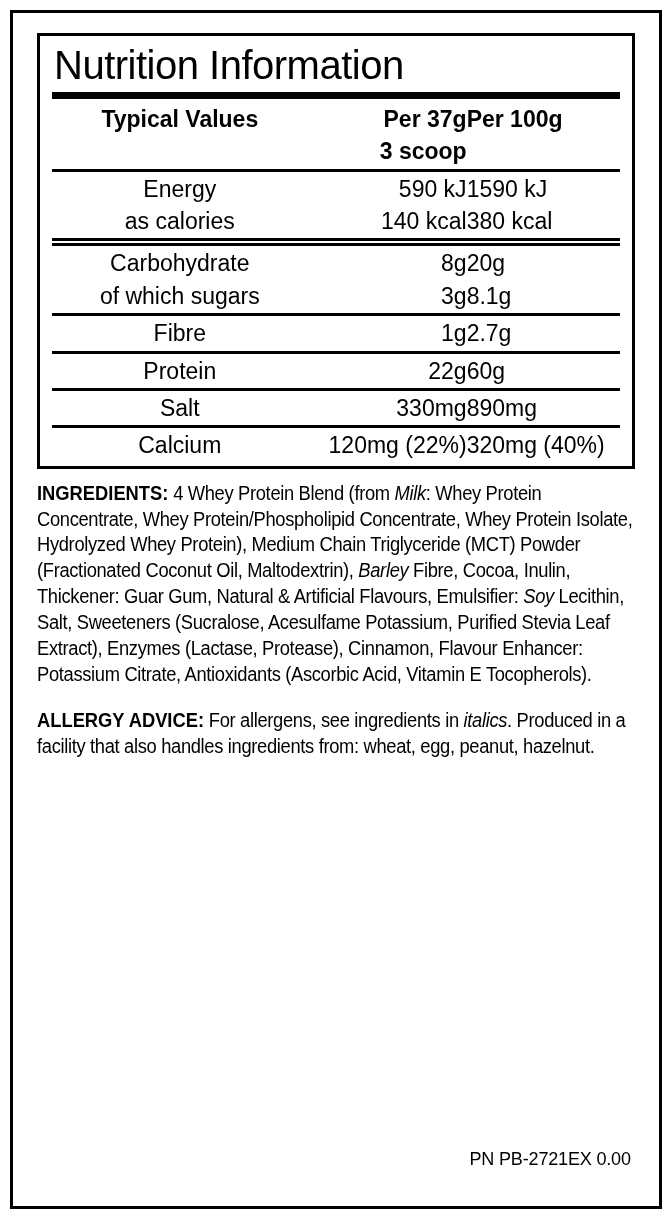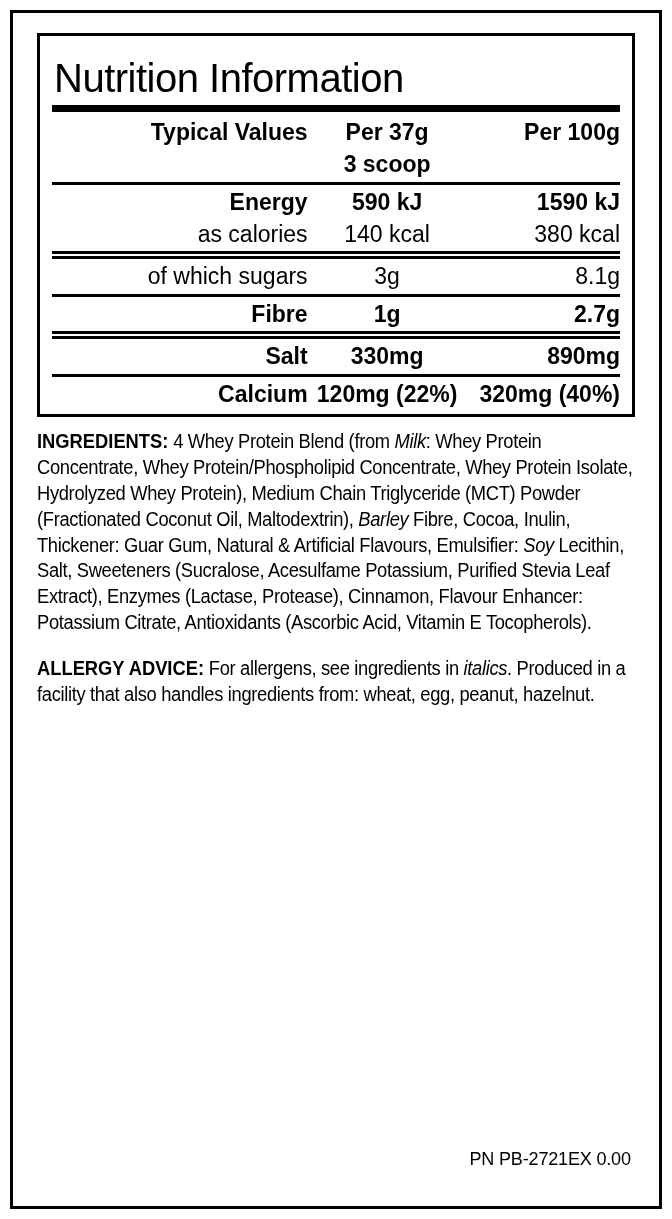--- a/index.html
+++ b/index.html
@@ -36,42 +36,41 @@
     border: 3px solid #000;
     box-sizing: border-box;
     padding: 6px 12px 4px 12px;
   }
   .nutri-title {
     font-size: 40px;
     font-weight: 400;
     line-height: 1.05;
     letter-spacing: -0.5px;
     padding: 2px 0 6px 2px;
-    margin-top: 13px;
   }
   .rule-thick {
     height: 7px;
     background: #000;
     margin: 0 0 4px 0;
   }
   table.nutri {
     width: 100%;
     border-collapse: collapse;
     table-layout: fixed;
   }
   table.nutri td {
     padding: 1px 0 1px 0;
     vertical-align: bottom;
     font-size: 23px;
     line-height: 1.32;
   }
-  td.c1 { width: 45%; text-align: right; padding-left: 2px; }
-  td.c2 { width: 28%; text-align: center; }
-  td.c3 { width: 27%; text-align: right; padding-right: 2px; }
-  .bold { font-weight: bold; }
+  td.c1 { width: 45%; text-align: center; padding-left: 2px; }
+  td.c2 { width: 28%; text-align: right; }
+  td.c3 { width: 27%; padding-right: 2px; }
+  .bold { font-weight: normal; }
   .hdr td { font-weight: bold; font-size: 23px; }
   .sep td {
     padding: 0;
     height: 3px;
   }
   .sepline {
     height: 3px;
     background: #000;
     width: 100%;
   }
@@ -150,20 +149,25 @@
                 <div class="sepline"></div>
               </td>
           </tr>
 
           <tr class="sep">
             <td colspan="3">
                 <div class="sepline"></div>
               </td>
           </tr>
           <tr>
+            <td class="c1 bold">Carbohydrate</td>
+            <td class="c2 bold">8g</td>
+            <td class="c3 bold">20g</td>
+          </tr>
+          <tr>
             <td class="c1">of which sugars</td>
             <td class="c2">3g</td>
             <td class="c3">8.1g</td>
           </tr>
 
           <tr class="sep">
             <td colspan="3">
                 <div class="sepline"></div>
               </td>
           </tr>
@@ -171,20 +175,25 @@
             <td class="c1 bold">Fibre</td>
             <td class="c2 bold">1g</td>
             <td class="c3 bold">2.7g</td>
           </tr>
 
           <tr class="sep">
             <td colspan="3">
                 <div class="sepline"></div>
               </td>
           </tr>
+          <tr>
+            <td class="c1 bold">Protein</td>
+            <td class="c2 bold">22g</td>
+            <td class="c3 bold">60g</td>
+          </tr>
 
           <tr class="sep">
             <td colspan="3">
                 <div class="sepline"></div>
               </td>
           </tr>
           <tr>
             <td class="c1 bold">Salt</td>
             <td class="c2 bold">330mg</td>
             <td class="c3 bold">890mg</td>

